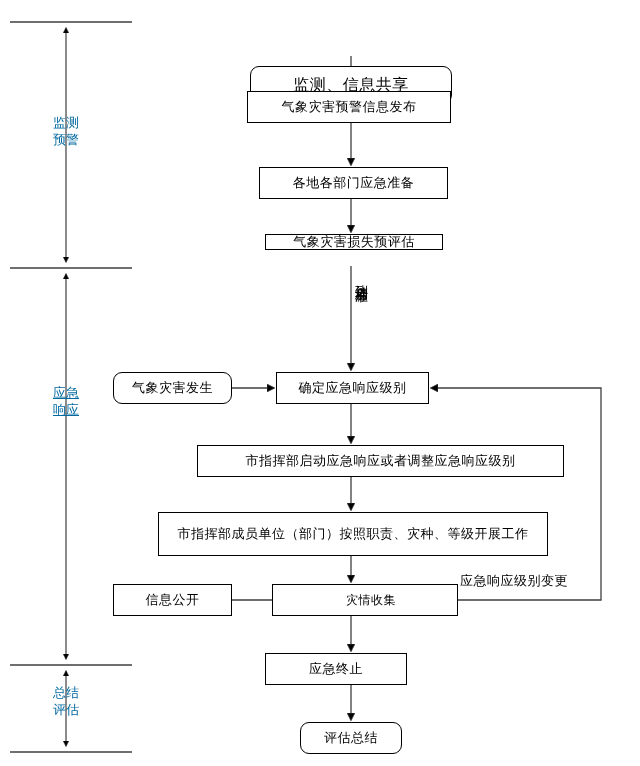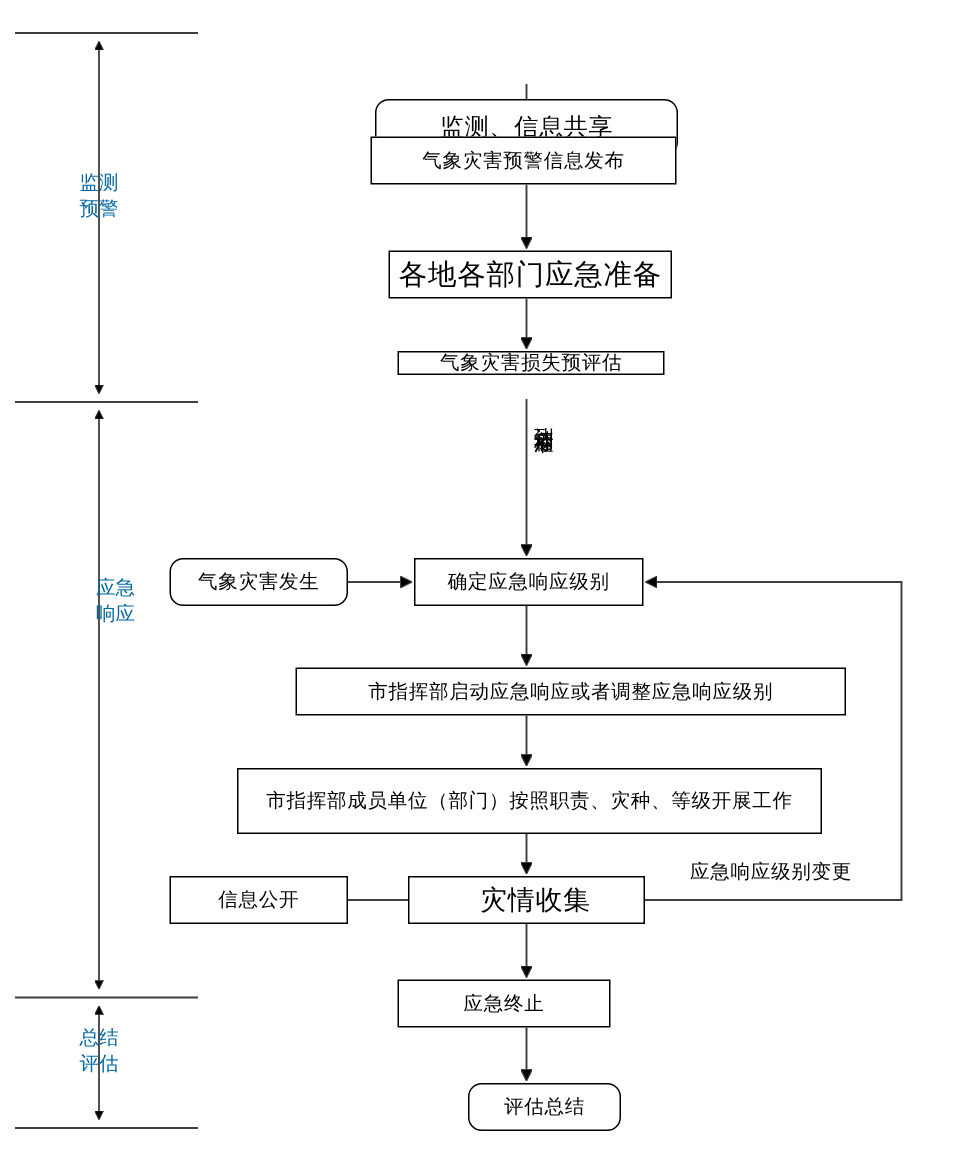--- a/index.html
+++ b/index.html
@@ -68,42 +68,42 @@
 
     <line x1="232" y1="388" x2="274" y2="388" stroke="#3f3f3f" stroke-width="1.3" marker-end="url(#arrow)"></line>
 
     <line x1="232" y1="600" x2="272" y2="600" stroke="#808080" stroke-width="1.3"></line>
 
     <polyline points="430,600 601,600 601,388 431,388" fill="none" stroke="#3f3f3f" stroke-width="1.3" marker-end="url(#arrow)"></polyline>
   </g>
 </svg>
 
 <div class="phase-label" style="left:36px;top:115px;width:60px;font-size:13px;">监测<br>预警</div>
-<div class="phase-label" style="left:47px;top:385px;width:60px;font-size:13px;">应急<br>响应</div>
+<div class="phase-label" style="left:36px;top:385px;width:60px;font-size:13px;text-decoration:underline;">应急<br>响应</div>
 <div class="phase-label" style="left:36px;top:685px;width:60px;font-size:13px;">总结<br>评估</div>
 
 <div class="node rounded" style="left:250px;top:18px;width:202px;height:38px;font-size:16px;margin-top:48px;">监测、信息共享</div>
 
 <div class="node" style="left:247px;top:91px;width:204px;height:32px;font-size:13px;text-align:right;">气象灾害预警信息发布</div>
 
-<div class="node" style="left:259px;top:167px;width:189px;height:32px;font-size:19px;">各地各部门应急准备</div>
+<div class="node" style="left:259px;top:167px;width:189px;height:32px;font-size:13px;">各地各部门应急准备</div>
 
 <div class="node" style="left:265px;top:234px;width:178px;height:16px;font-size:13px;">气象灾害损失预评估</div>
 
 <div class="node rounded" style="left:113px;top:372px;width:119px;height:32px;font-size:13px;">气象灾害发生</div>
 
 <div class="node" style="left:276px;top:372px;width:153px;height:32px;font-size:13px;">确定应急响应级别</div>
 
 <div class="node" style="left:197px;top:445px;width:367px;height:32px;font-size:13px;">市指挥部启动应急响应或者调整应急响应级别</div>
 
 <div class="node" style="left:158px;top:512px;width:390px;height:44px;font-size:13px;">市指挥部成员单位（部门）按照职责、灾种、等级开展工作</div>
 
 <div class="node" style="left:113px;top:584px;width:119px;height:32px;font-size:13px;">信息公开</div>
 
-<div class="node" style="left:272px;top:584px;width:158px;height:32px;font-size:18px;padding-left:12px;">灾情收集</div>
+<div class="node" style="left:272px;top:584px;width:186px;height:32px;font-size:12px;padding-left:12px;">灾情收集</div>
 
 <div class="node" style="left:265px;top:653px;width:142px;height:32px;font-size:13px;">应急终止</div>
 
-<div class="node rounded" style="left:312px;top:722px;width:102px;height:32px;font-size:13px;">评估总结</div>
+<div class="node rounded" style="left:300px;top:722px;width:102px;height:32px;font-size:13px;">评估总结</div>
 
 <div class="edge-label vertical" style="left:355px;top:274px;font-size:13px;">达到启动标准</div>
 
 <div class="edge-label" style="left:460px;top:572px;font-size:13px;">应急响应级别变更</div>
 
 </body></html>

